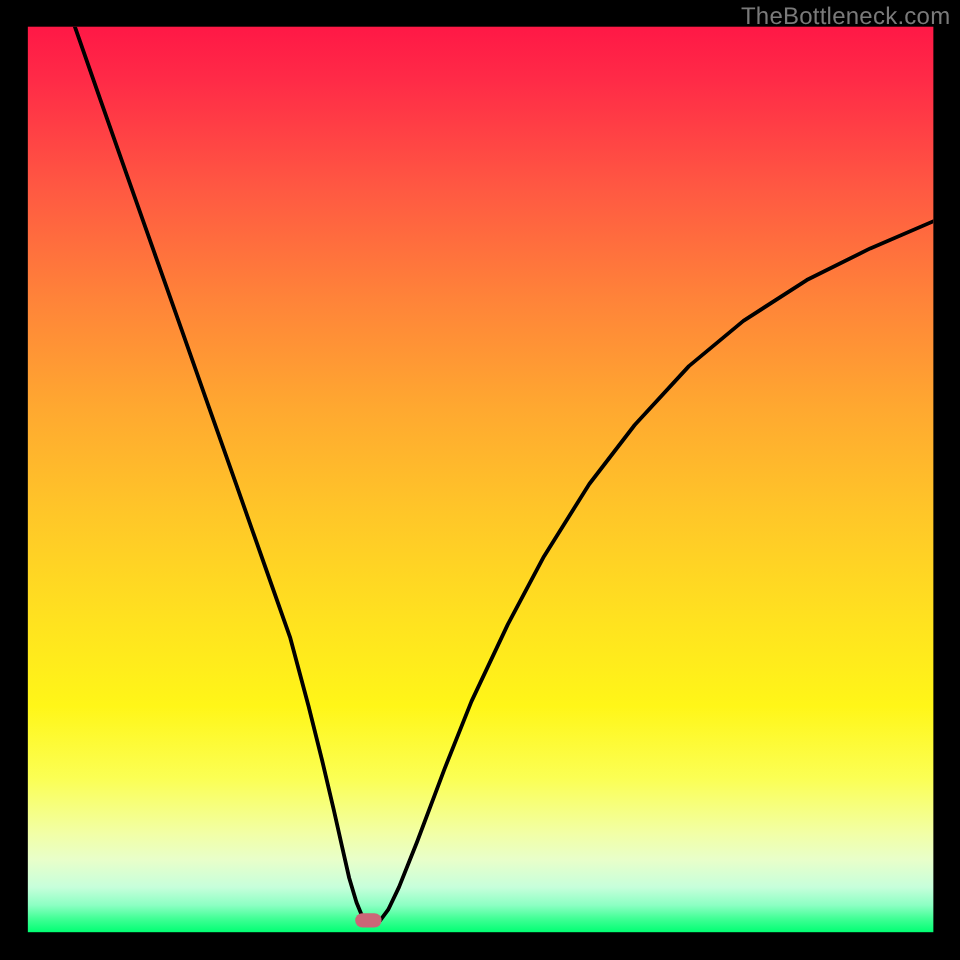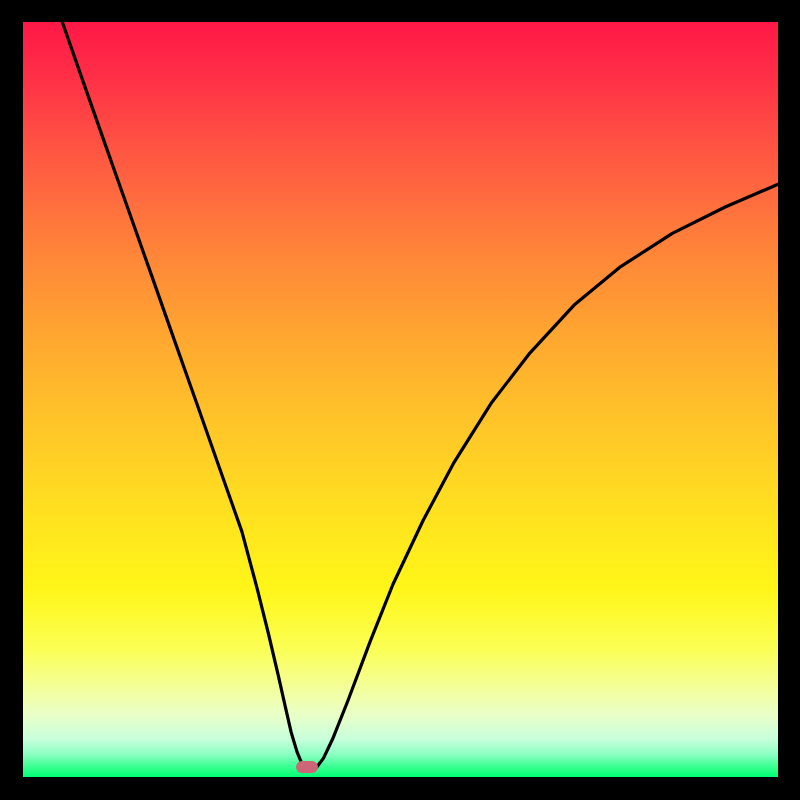--- a/index.html
+++ b/index.html
@@ -93,14 +93,15 @@
     <div class="gradient"></div>
 
     <svg class="curve-svg" viewBox="0 0 755 755" preserveAspectRatio="none">
       <path id="curve" class="curve-path" d="M 39.3 0.0 L 60.4 60.4 L 83.0 124.6 L 105.7 188.8 L 128.4 252.9 L 151.0 317.1 L 173.7 381.3 L 196.3 445.5 L 218.9 509.6 L 234.1 566.3 L 245.4 611.5 L 255.2 653.1 L 262.0 683.3 L 268.0 709.7 L 274.1 730.1 L 279.4 742.9 L 283.9 745.2 L 293.7 745.2 L 300.5 736.1 L 309.5 717.3 L 324.6 679.5 L 347.3 619.1 L 369.9 562.5 L 400.2 498.3 L 430.3 441.7 L 468.1 381.3 L 505.9 332.2 L 551.1 283.1 L 596.5 245.4 L 649.3 211.4 L 702.2 185.0 L 755.0 162.3"></path>
     </svg>
 
     <div id="marker" class="marker" style="left: 283.88px; top: 745.185px;"></div>
 
   </div>
 
+  <div class="watermark">TheBottleneck.com</div>
 
 </div>
 
 </body></html>

